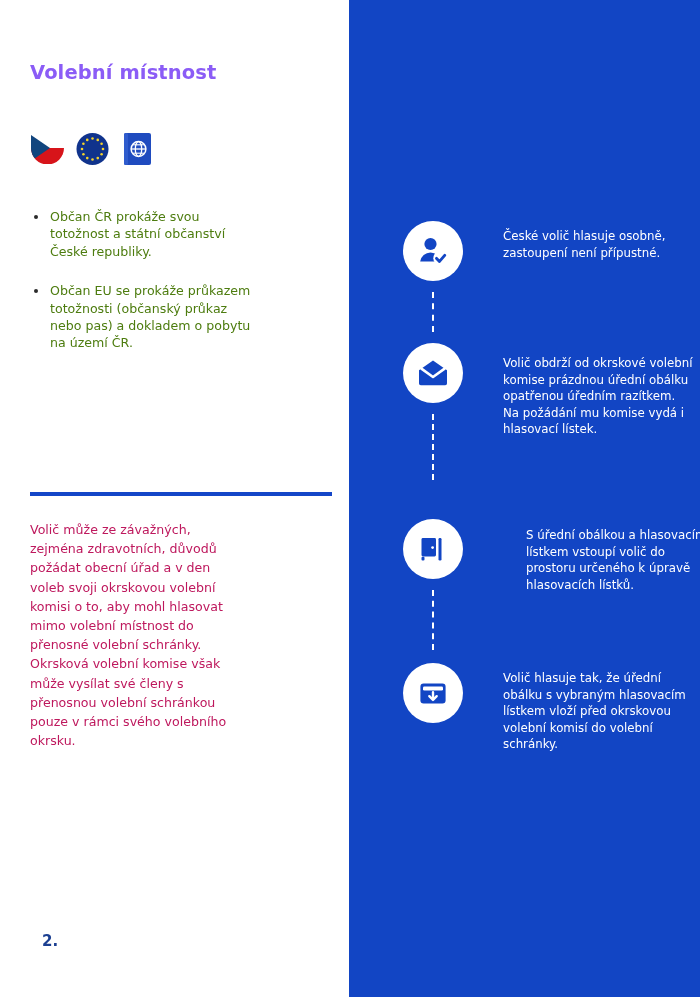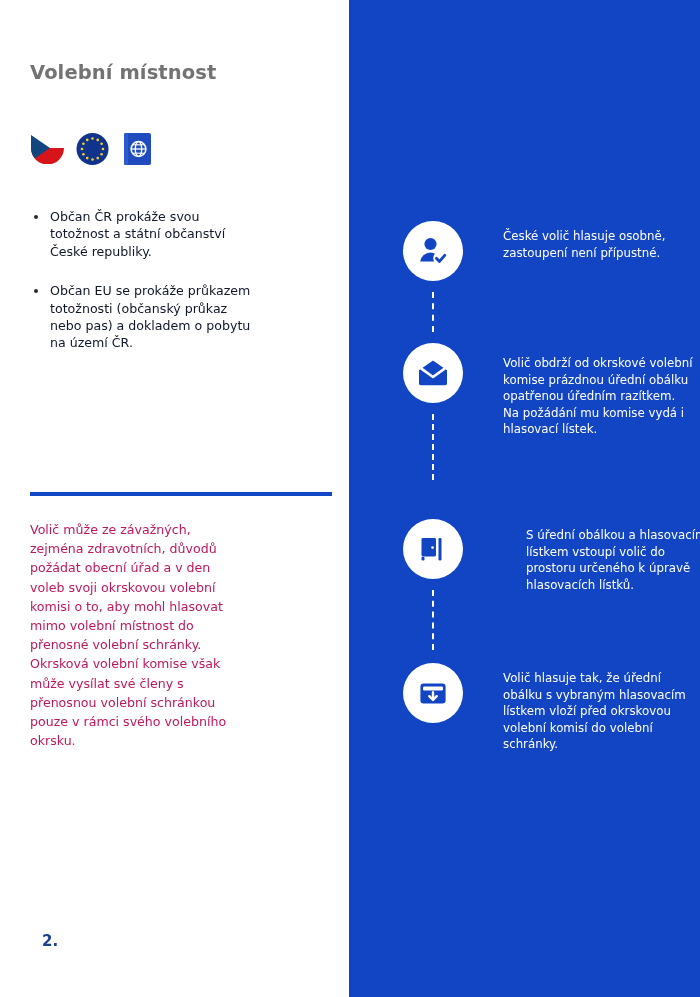--- a/index.html
+++ b/index.html
@@ -25,21 +25,21 @@
     left: 0; top: 0;
     width: 349px; height: 997px;
     background: #ffffff;
   }
 
   #page-title {
     position: absolute;
     left: 30px; top: 61px;
     font-size: 19.5px;
     font-weight: bold;
-    color: #737373;
+    color: #8b5cf6;
     letter-spacing: 0.1px;
   }
 
   
   #id-icon-row {
     position: absolute;
     left: 28px; top: 128px;
     display: flex;
     align-items: center;
     gap: 6px;
@@ -52,21 +52,21 @@
     left: 32px; top: 208px;
     width: 230px;
     list-style: none;
   }
   #requirements-list li {
     position: relative;
     padding-left: 18px;
     margin-bottom: 22px;
     font-size: 12.6px;
     line-height: 17.4px;
-    color: #0f172a;
+    color: #4d7c0f;
   }
   #requirements-list li::before {
     content: "";
     position: absolute;
     left: 2px; top: 6.5px;
     width: 4px; height: 4px;
     border-radius: 50%;
     background: #2b2b2b;
   }
 

